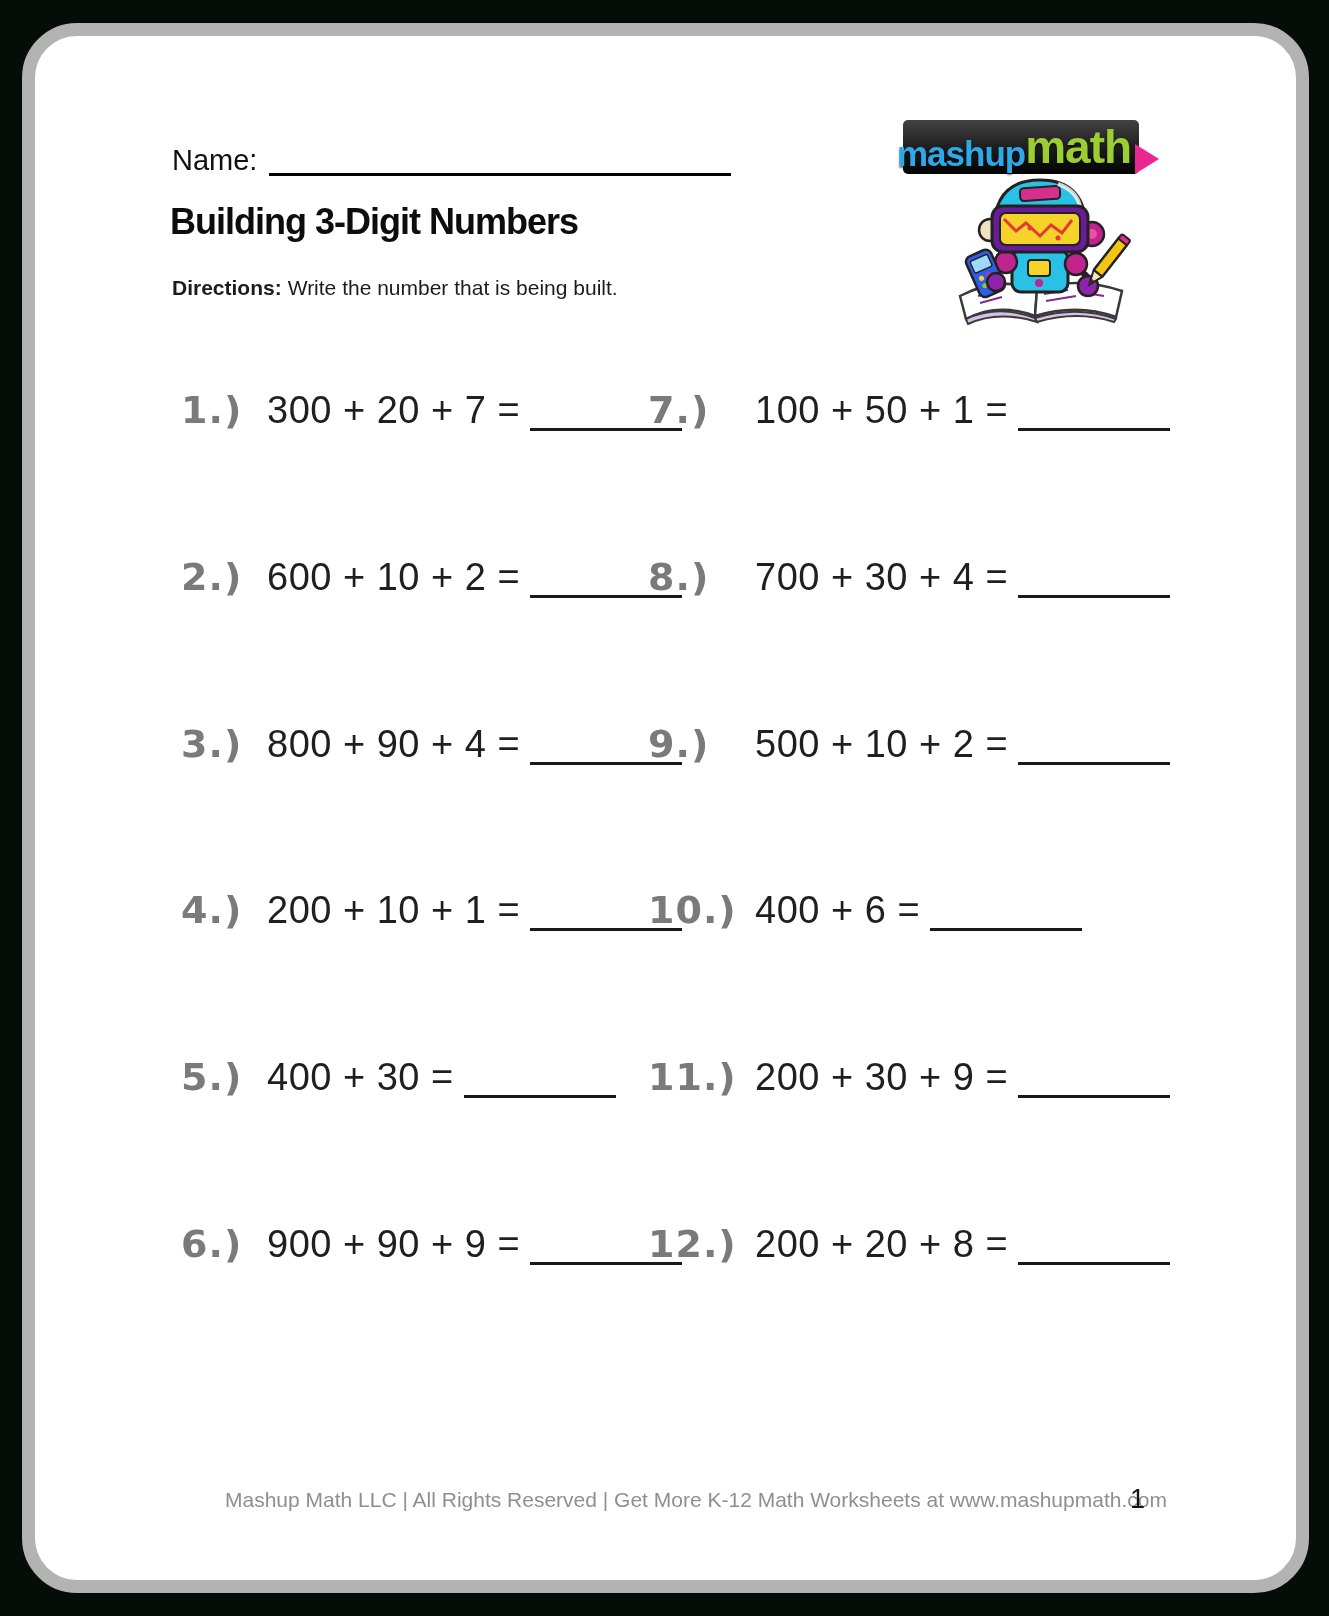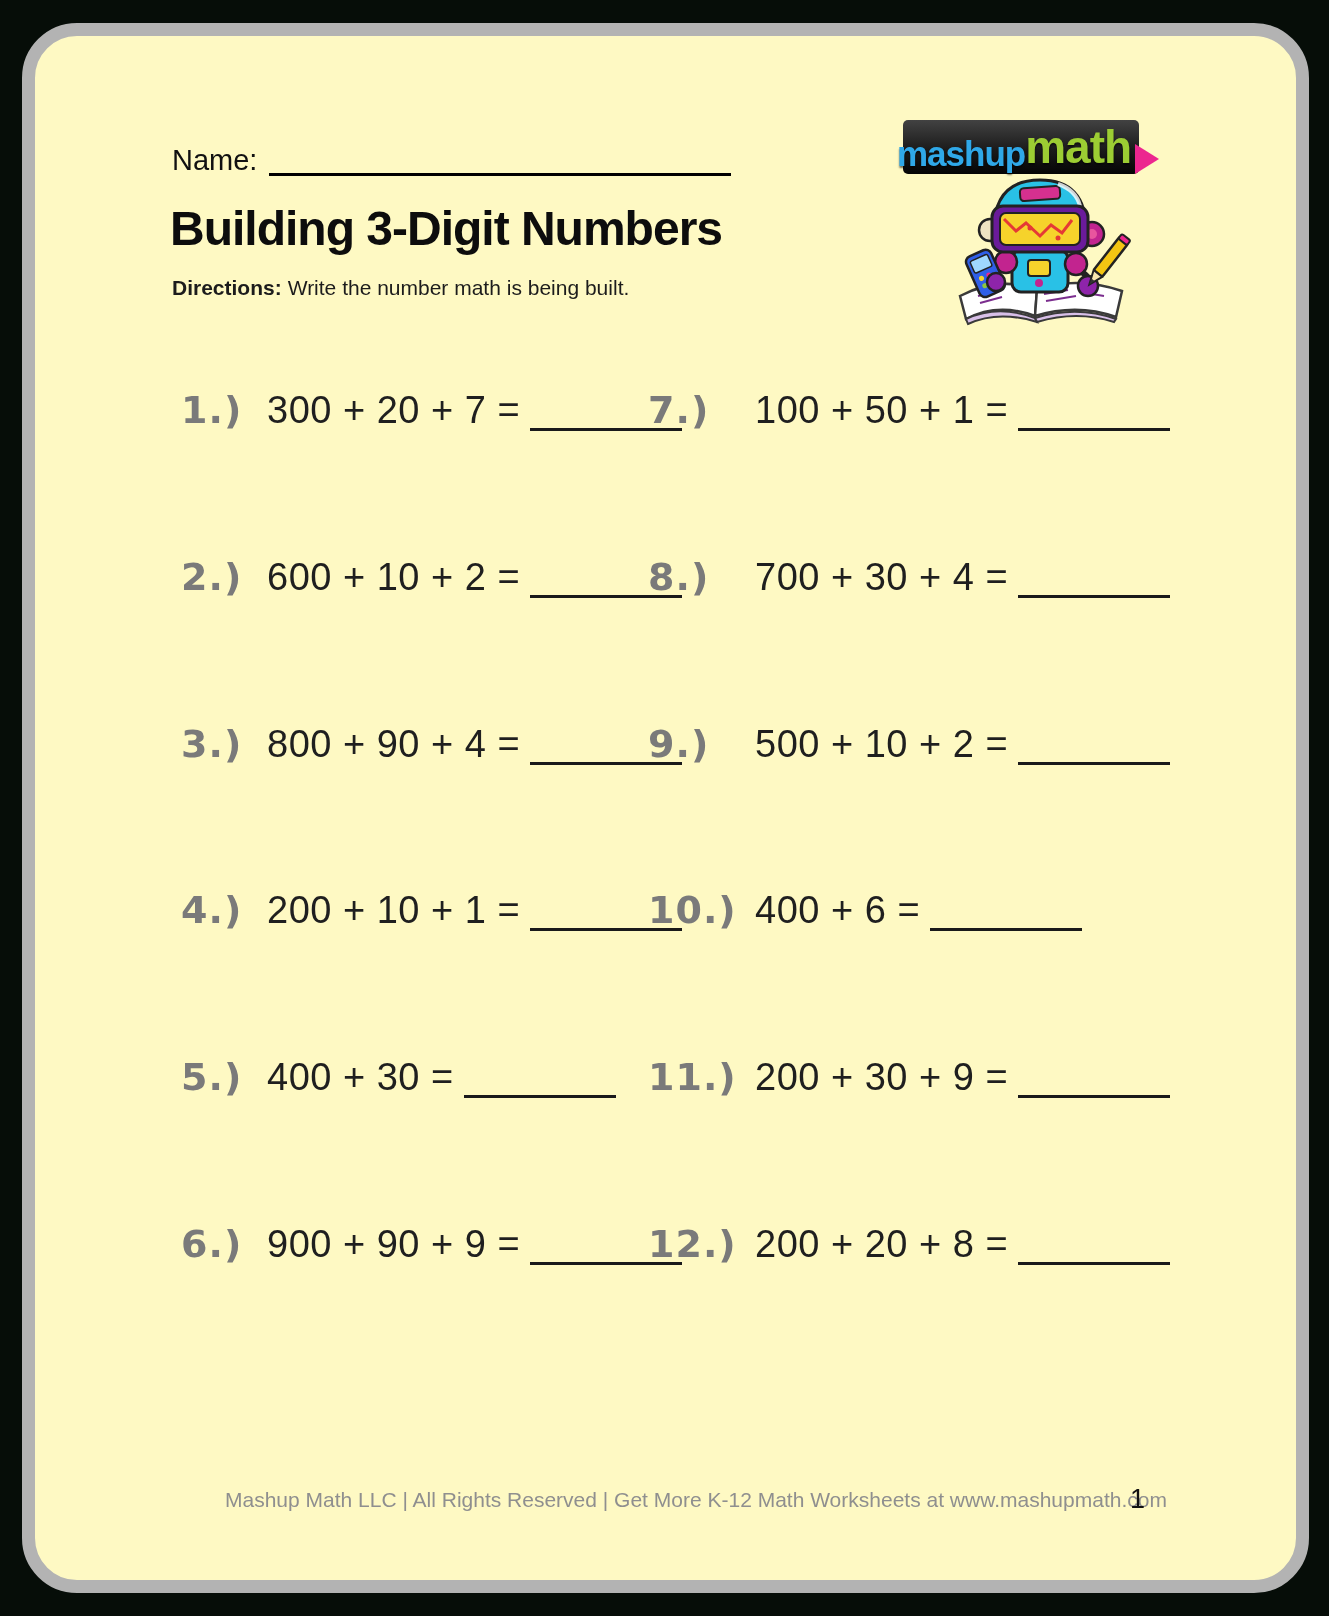--- a/index.html
+++ b/index.html
@@ -7,40 +7,40 @@
     width:1329px;height:1616px;
     background:#060d08;
     font-family:"Liberation Sans", sans-serif;
     position:relative;
     overflow:hidden;
   }
   .page{
     position:absolute;
     left:22px;top:23px;
     width:1261px;height:1544px;
-    background:#fef9c3;
+    background:#ffffff;
     border:13px solid #b3b3b3;
     border-radius:55px;
   }
   
   .name-row{
     position:absolute;left:137px;top:108px;
     font-size:29px;color:#111;
     white-space:nowrap;
   }
   .name-line{
     display:inline-block;
     width:462px;height:29px;
     margin-left:12px;
     border-bottom:3px solid #000;
     vertical-align:-6px;
   }
   .title{
     position:absolute;left:135px;top:165px;
-    font-size:48px;font-weight:bold;color:#0d0d0d;
+    font-size:36px;font-weight:bold;color:#0d0d0d;
     letter-spacing:-1px;
   }
   .directions{
     position:absolute;left:137px;top:240px;
     font-size:21px;color:#1c1c1c;
   }
   .directions b{margin-right:6px;margin-top:32px;}
   
   .logo-box{
     position:absolute;left:868px;top:84px;
@@ -174,21 +174,21 @@
       <rect x="155" y="62" width="11" height="42" rx="2" fill="#f4c513" stroke="#222" stroke-width="2.5"></rect>
       <polygon points="155,104 166,104 160.5,118" fill="#f8e7b0" stroke="#222" stroke-width="2"></polygon>
       <polygon points="158.5,112 162.5,112 160.5,118" fill="#333"></polygon>
       <rect x="155" y="58" width="11" height="6" rx="2" fill="#ec268f" stroke="#222" stroke-width="2"></rect>
     </g>
   </svg>
 
   <div class="title">Building 3-Digit Numbers</div>
 
   <div class="directions">
-    <b>Directions:</b><span>Write the number math is being built.</span>
+    <b>Directions:</b><span>Write the number that is being built.</span>
   </div>
 
   <div class="problems">
     <div class="problem">
       <span class="pnum">1.)</span><span class="pexpr">300 + 20 + 7 =</span><span class="blank"></span>
     </div>
     <div class="problem">
       <span class="pnum">2.)</span><span class="pexpr">600 + 10 + 2 =</span><span class="blank"></span>
     </div>
     <div class="problem">

